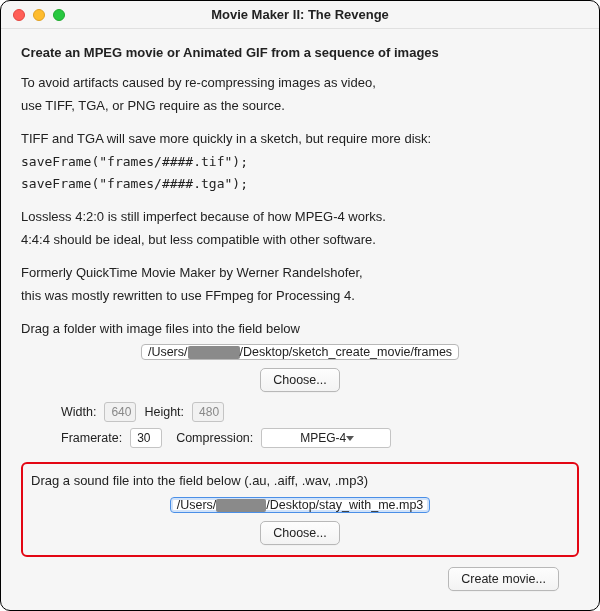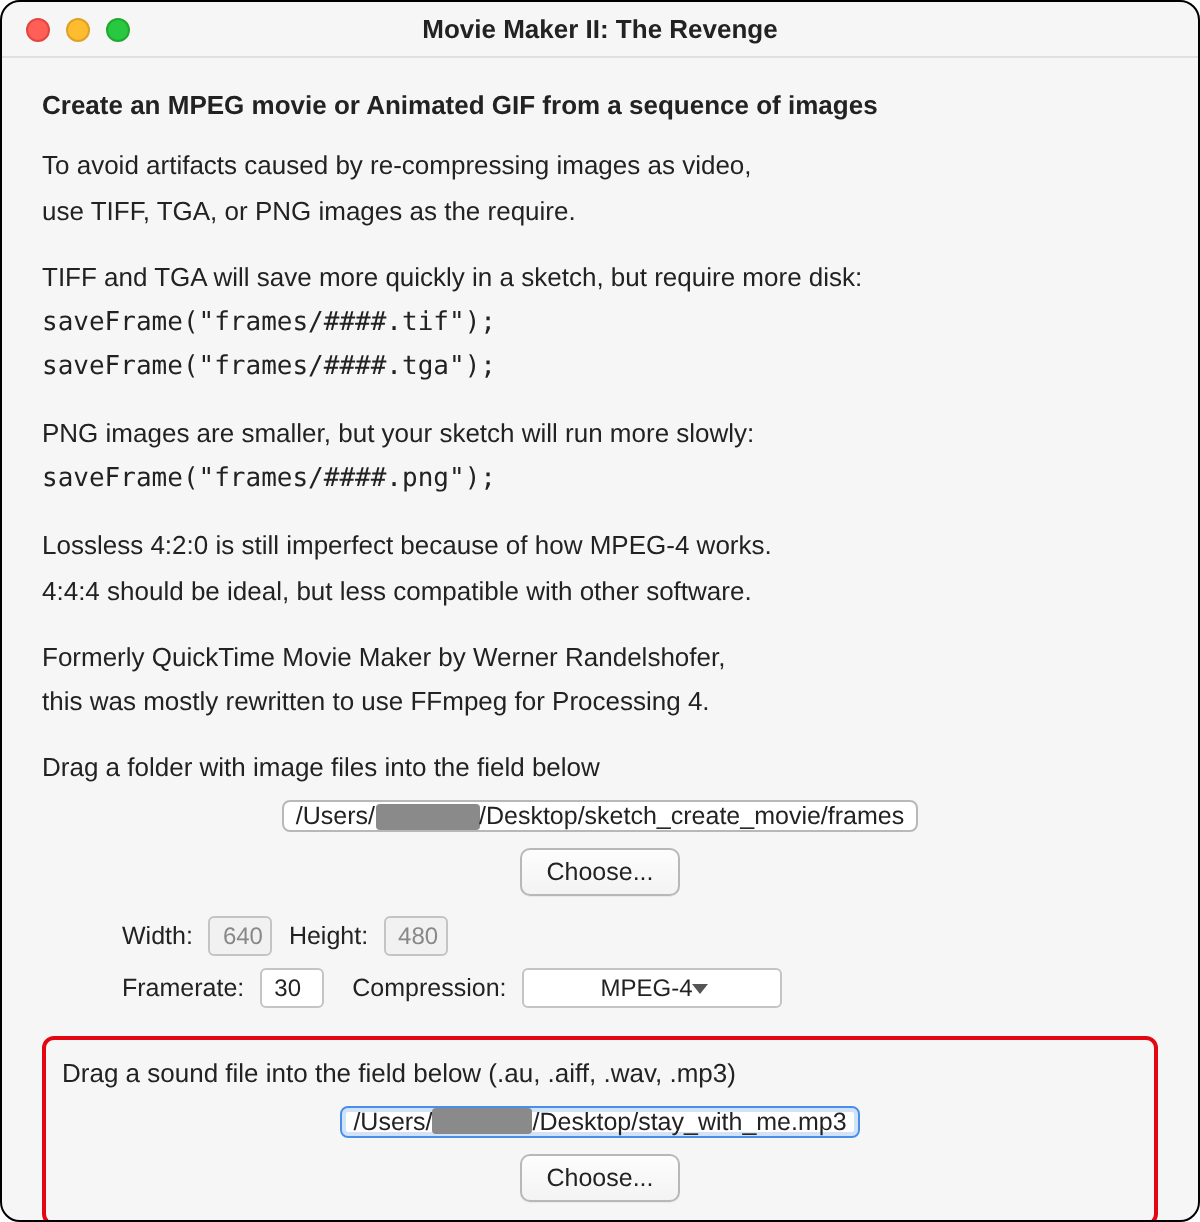--- a/index.html
+++ b/index.html
@@ -163,33 +163,29 @@
       <div class="light green"></div>
     </div>
     <div class="title">Movie Maker II: The Revenge</div>
   </div>
 
   <div class="content">
     <div class="heading">Create an MPEG movie or Animated GIF from a sequence of images</div>
 
     <div class="para">
       <p>To avoid artifacts caused by re-compressing images as video,</p>
-      <p>use TIFF, TGA, or PNG images as the require.</p>
+      <p>use TIFF, TGA, or PNG require as the source.</p>
     </div>
 
     <div class="para">
       <p>TIFF and TGA will save more quickly in a sketch, but require more disk:</p>
       <p class="code">saveFrame("frames/####.tif");</p>
       <p class="code">saveFrame("frames/####.tga");</p>
     </div>
 
-    <div class="para">
-      <p>PNG images are smaller, but your sketch will run more slowly:</p>
-      <p class="code">saveFrame("frames/####.png");</p>
-    </div>
 
     <div class="para">
       <p>Lossless 4:2:0 is still imperfect because of how MPEG-4 works.</p>
       <p>4:4:4 should be ideal, but less compatible with other software.</p>
     </div>
 
     <div class="para">
       <p>Formerly QuickTime Movie Maker by Werner Randelshofer,</p>
       <p>this was mostly rewritten to use FFmpeg for Processing 4.</p>
     </div>

